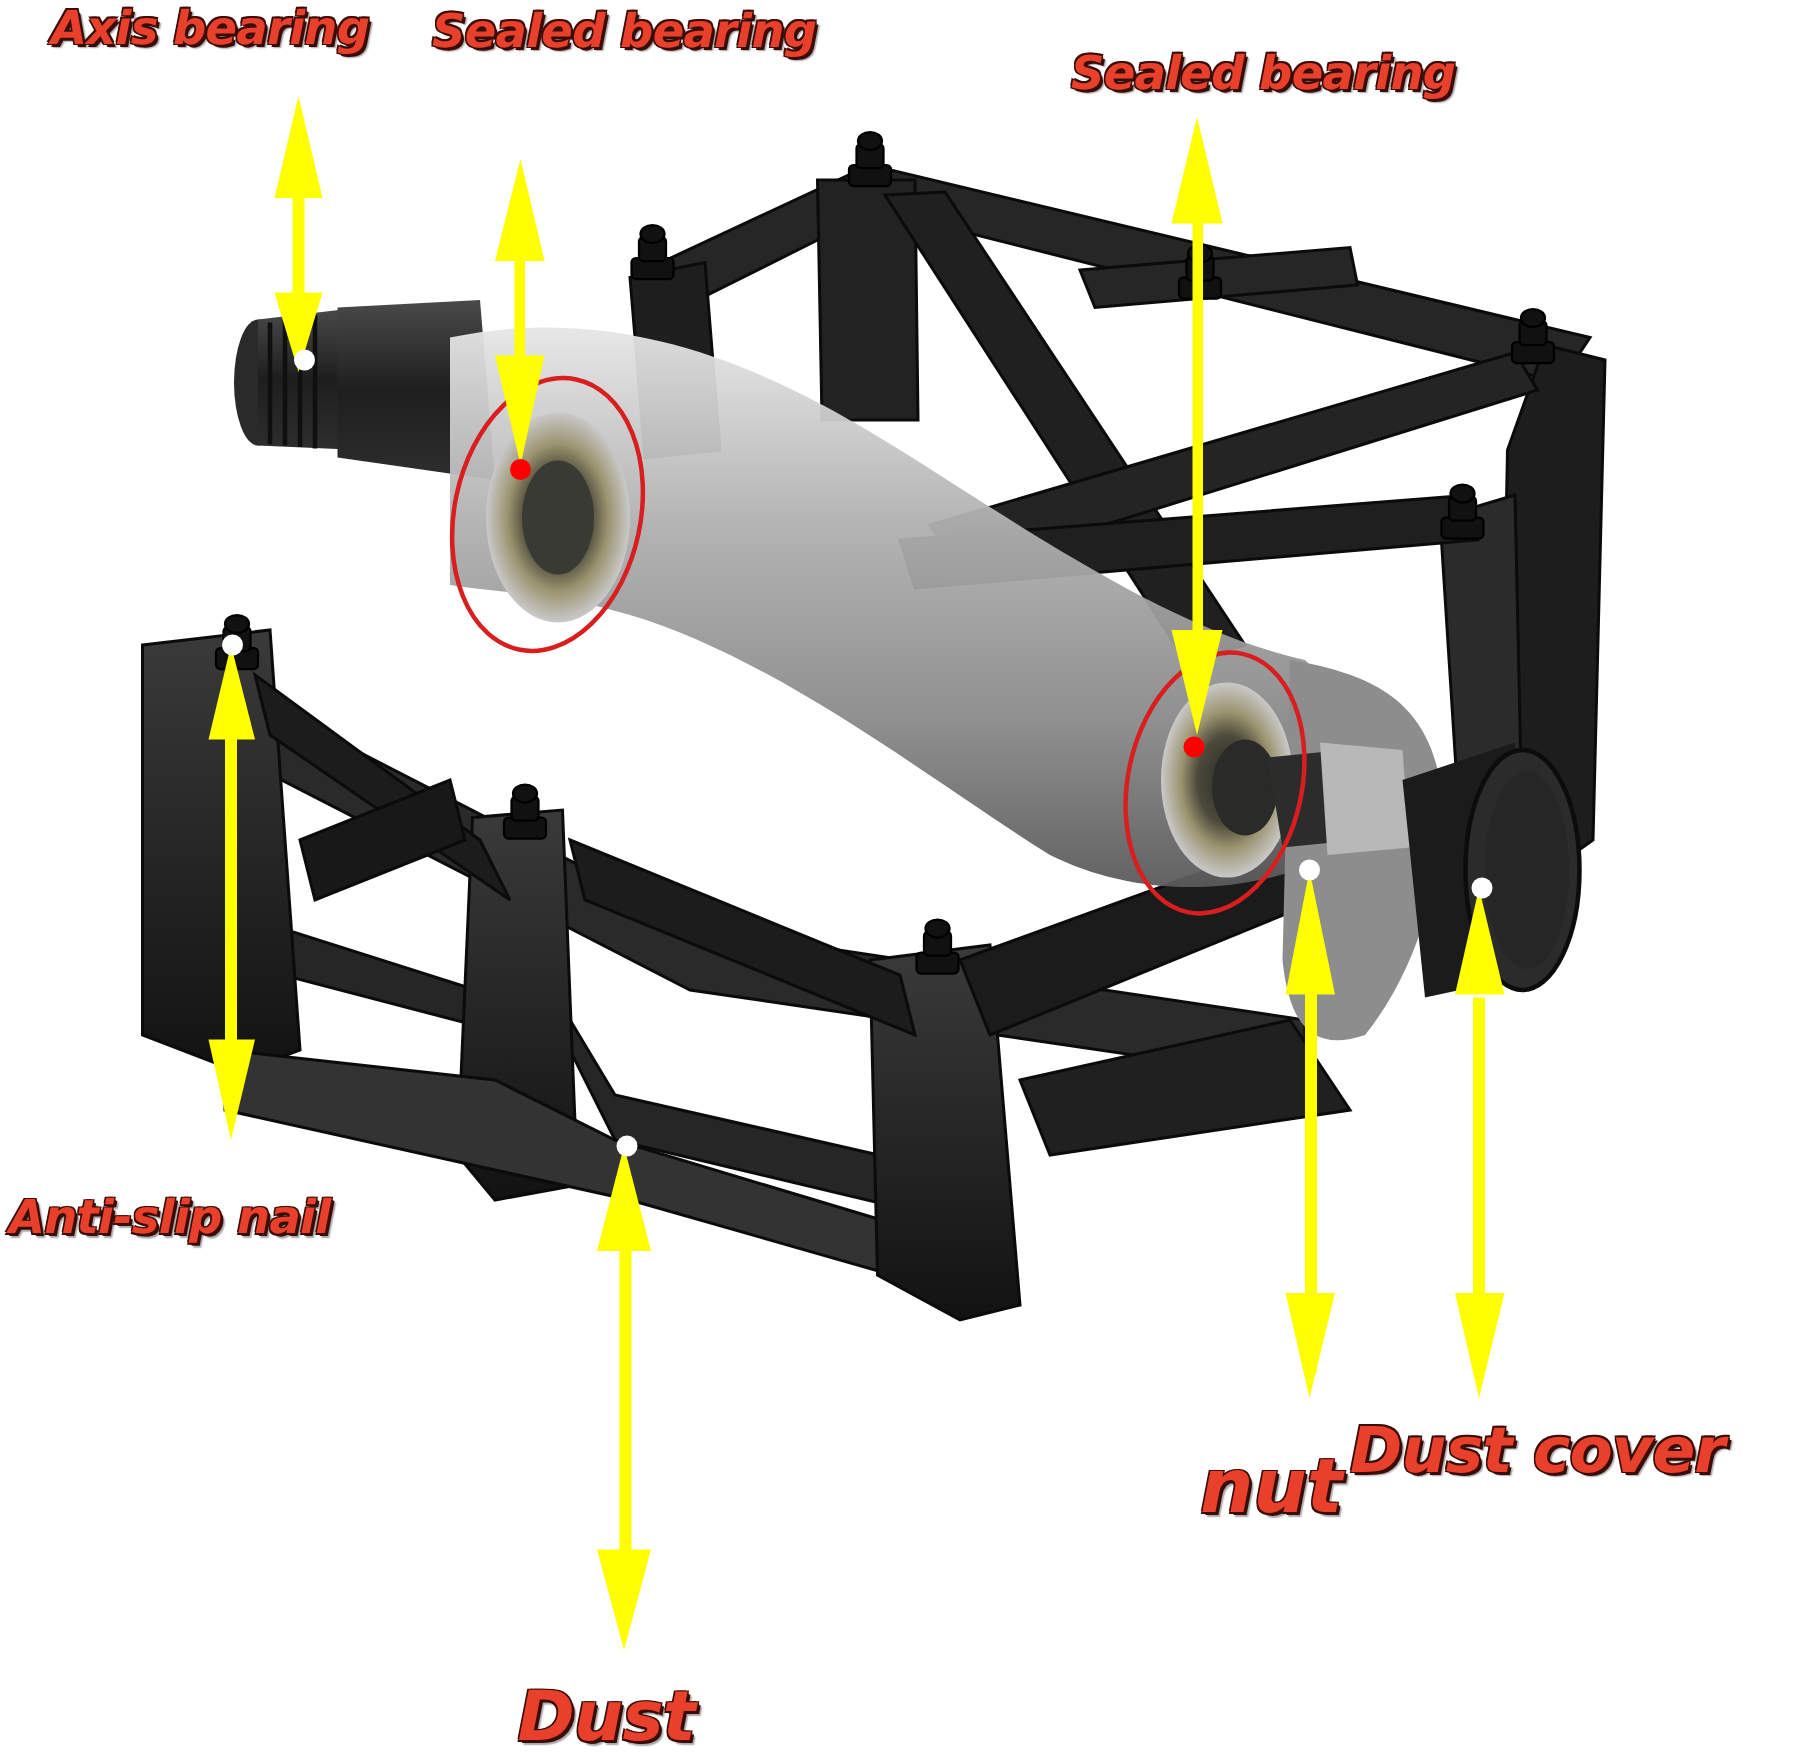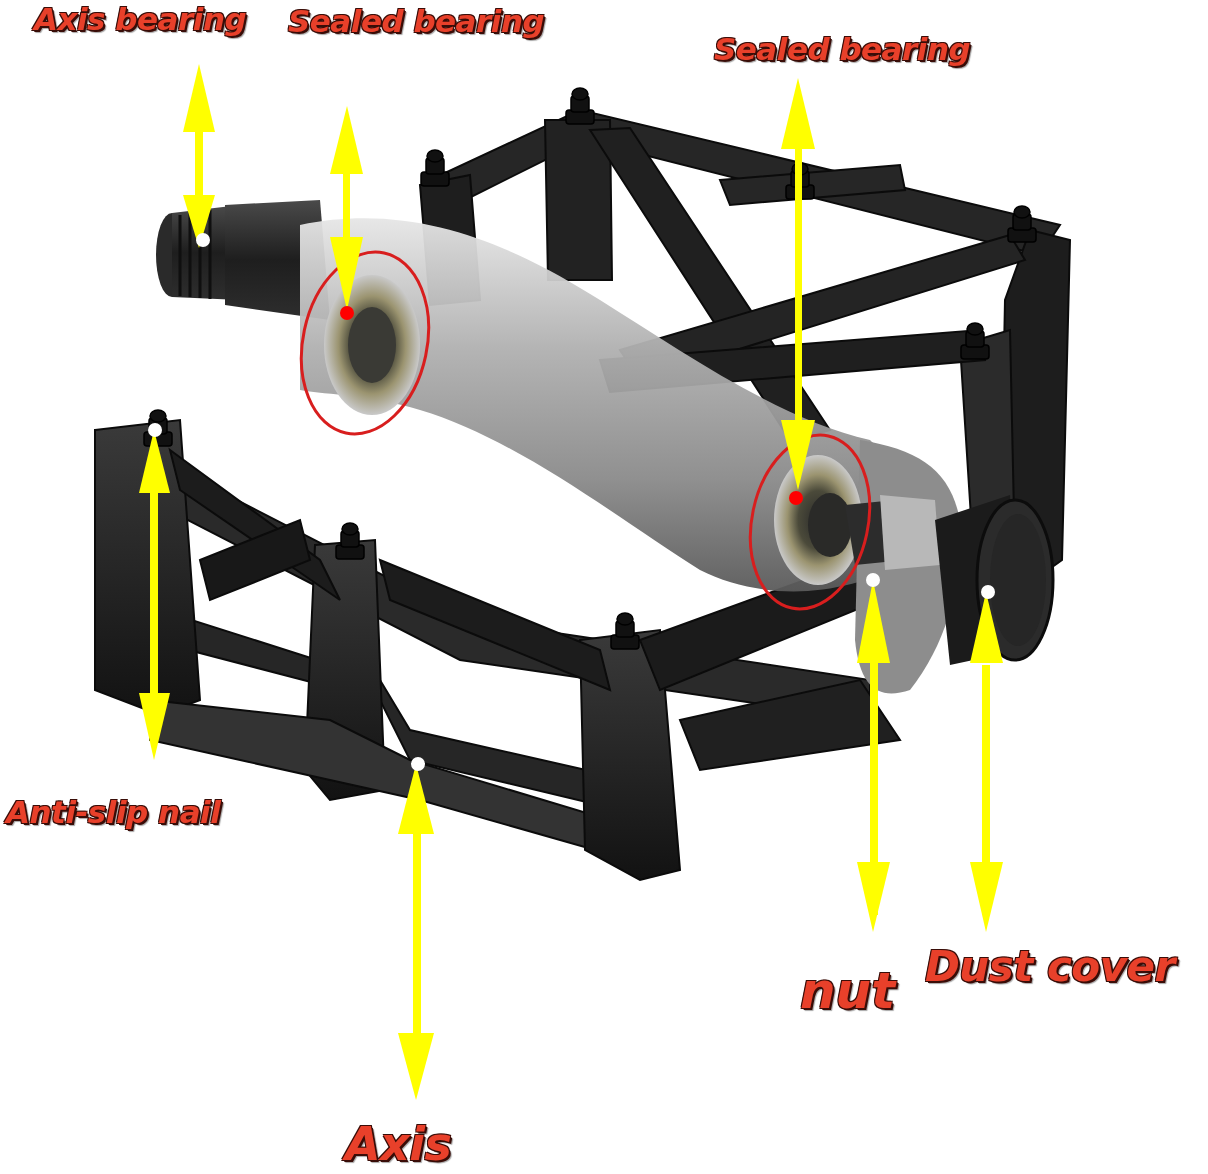--- a/index.html
+++ b/index.html
@@ -16,21 +16,21 @@
       text-shadow:
         1px 1px 0 #3a0d08, -1px -1px 0 #3a0d08, 1px -1px 0 #3a0d08, -1px 1px 0 #3a0d08,
         2px 2px 0 #3a0d08, 3px 3px 1px rgba(0,0,0,0.35);
       line-height: 1;
     }
     .lbl-axis { left: 34px; top: 4px; font-size: 31px; }
     .lbl-seal1 { left: 288px; top: 6px; font-size: 31px; }
     .lbl-seal2 { left: 714px; top: 34px; font-size: 31px; }
     .lbl-anti { left: 6px; top: 797px; font-size: 31px; text-align: right; }
     .lbl-nut { left: 800px; top: 938px; font-size: 50px; letter-spacing: 0; margin-top: 28px; }
-    .lbl-dust { left: 900px; top: 946px; font-size: 42px; margin-left: 25px; }
+    .lbl-dust { left: 900px; top: 946px; font-size: 42px; }
     .lbl-tread { left: 345px; top: 1121px; font-size: 46px; }
     svg { position: absolute; left: 0; top: 0; }
   </style>
 </head>
 <body>
 
 <div id="stage">
 
   <svg width="1208" height="1174" viewBox="0 0 1208 1174">
     <defs>
@@ -226,14 +226,14 @@
       <circle cx="988" cy="592" r="7" fill="#ffffff"></circle>
     </g>
   </svg>
 
   <div class="label lbl-axis">Axis bearing</div>
   <div class="label lbl-seal1">Sealed bearing</div>
   <div class="label lbl-seal2">Sealed bearing</div>
   <div class="label lbl-anti">Anti-slip nail</div>
   <div class="label lbl-nut">nut</div>
   <div class="label lbl-dust">Dust cover</div>
-  <div class="label lbl-tread">Axis</div>
+  <div class="label lbl-tread">Dust</div>
 </div>
 
 </body></html>

